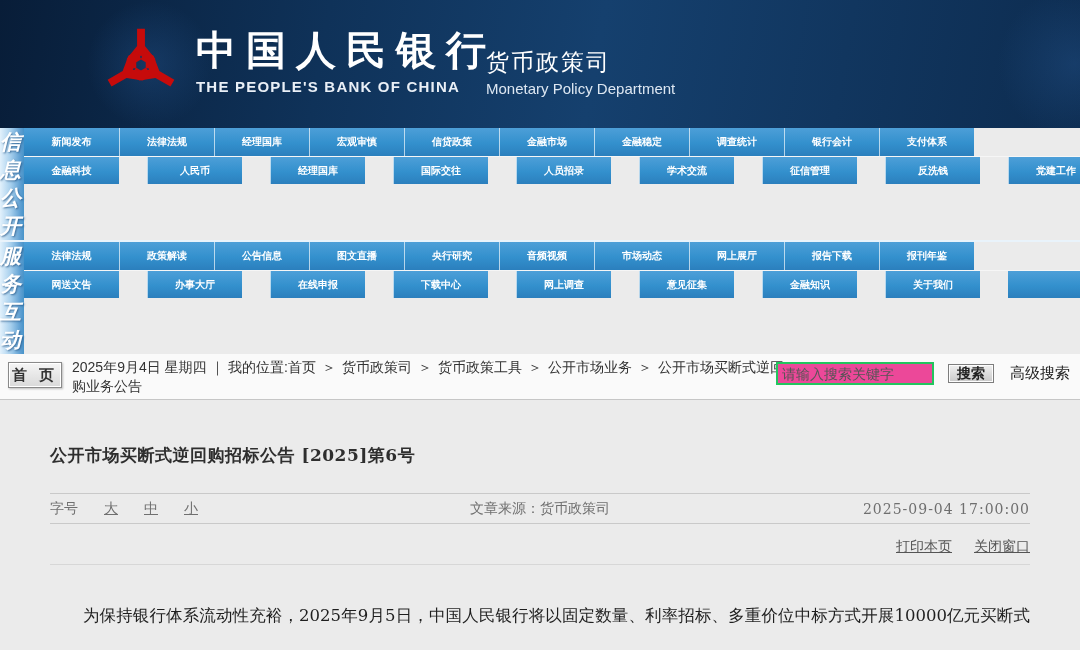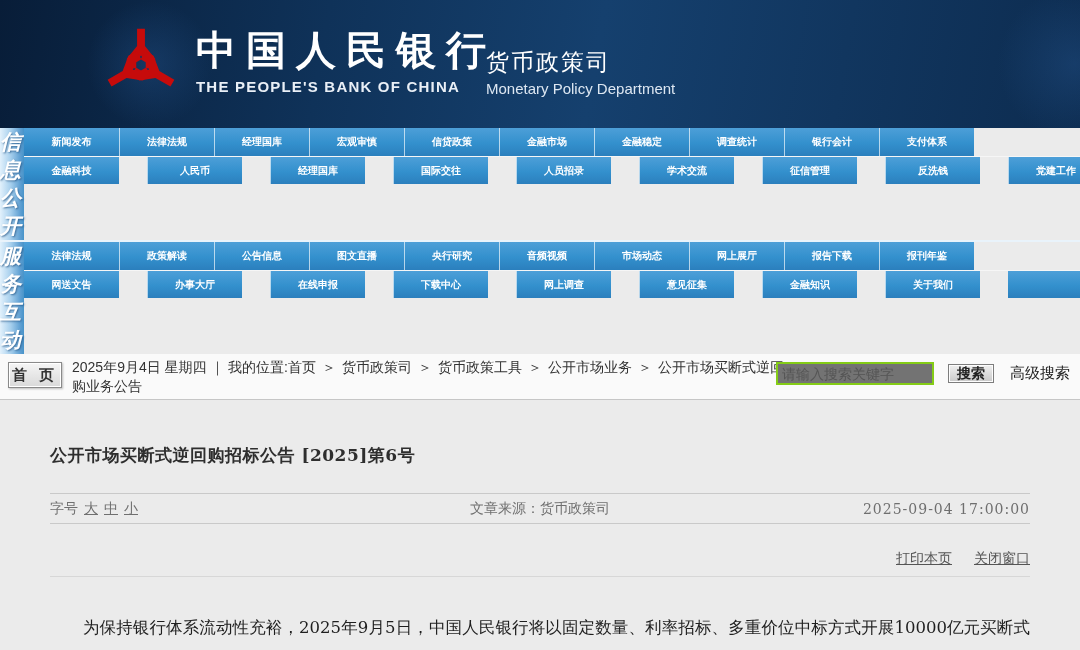--- a/index.html
+++ b/index.html
@@ -55,46 +55,46 @@
     box-shadow:inset 0 0 0 1px #ffffff, 1px 1px 2px rgba(0,0,0,.25);
     font-size:15px; font-weight:bold; color:#333; letter-spacing:4px;
     display:flex; align-items:center; justify-content:center; cursor:pointer;
   }
   .crumb-area { position:absolute; left:72px; top:4px; width:712px;
                 font-size:14px; line-height:19px; color:#333; }
   .crumb-area a { color:#333; text-decoration:none; cursor:pointer; }
   .crumb-sep { padding:0 6px; }
   .search-group { position:absolute; right:10px; top:8px; display:flex; align-items:center; }
   .search-input {
-    width:158px; height:23px; border:2px solid #84cc16; background:#737373;
+    width:158px; height:23px; border:2px solid #22c55e; background:#ec4899;
     font-size:14px; padding:8px 4px; color:#222; outline:none;
     font-family:"Liberation Sans",sans-serif;
   }
   .search-input::placeholder { color:#555; }
   .search-btn {
     margin-left:14px; width:46px; height:19px;
     background:linear-gradient(#f0f0f0,#c9c9c9); border:1px solid #7d7d7d;
     box-shadow:inset 0 0 0 1px #fdfdfd; font-size:14px; font-weight:bold; color:#222;
     cursor:pointer;
   }
   .adv-search { margin-left:16px; font-size:15px; color:#222; cursor:pointer; white-space:nowrap; }
 
   
   .article { width:1080px; padding:0 50px; color:#333;
              font-family:"DejaVu Serif","Liberation Serif",serif; }
   .article-title { margin-top:44px; text-align:left; font-size:17px; font-weight:bold;
                    letter-spacing:.5px; color:#2e2e2e; }
   .meta-row { margin-top:26px; height:31px; border-top:1px solid #c9c9c9;
               border-bottom:1px solid #c9c9c9; position:relative;
               display:flex; align-items:center; font-size:14px; color:#6f6f6f; }
-  .meta-left { display:flex; align-items:center; gap:6px; }
+  .meta-left { display:flex; align-items:center; gap:26px; }
   .meta-left a { color:#6f6f6f; text-decoration:underline; cursor:pointer; }
   .meta-center { position:absolute; left:0; right:0; text-align:center; pointer-events:none; }
   .meta-right { margin-left:auto; font-size:14px; letter-spacing:1px; }
-  .action-row { margin-top:26px; padding-bottom:8px; border-bottom:1px solid #d7d7d7;
+  .action-row { margin-top:14px; padding-bottom:8px; border-bottom:1px solid #d7d7d7;
                 display:flex; justify-content:flex-end; gap:22px; font-size:14px; }
   .action-row a { color:#555; text-decoration:underline; cursor:pointer; }
   .article-body { margin-top:26px; font-size:16.5px; line-height:49px; color:#1f1f1f;
                   text-indent:2em; text-align:justify; }
   .sign-line { margin-top:46px; text-align:center; font-size:20px; color:#2a2a2a; }
   .date-line { margin-top:28px; text-align:center; font-size:16px; color:#2a2a2a; }
 </style>
 </head>
 <body>
 

